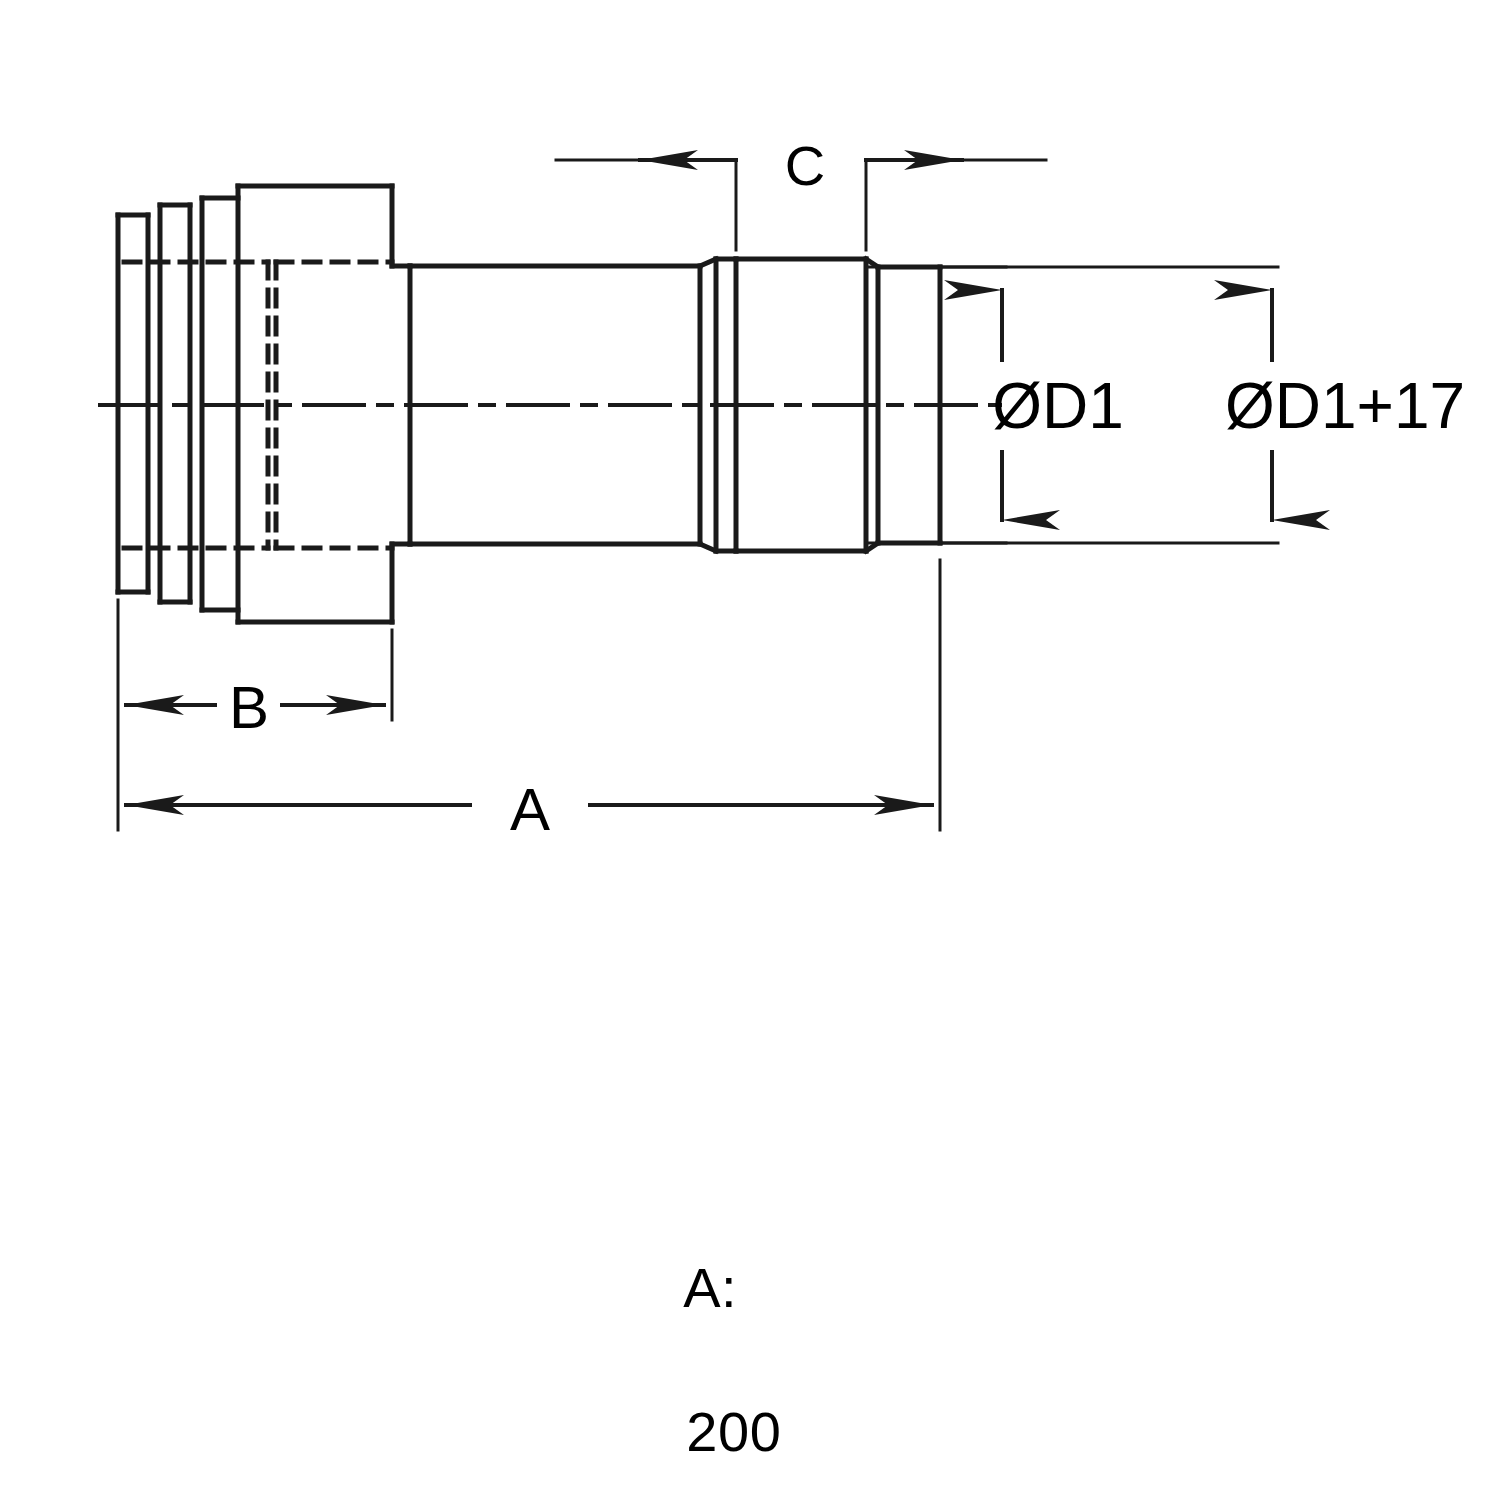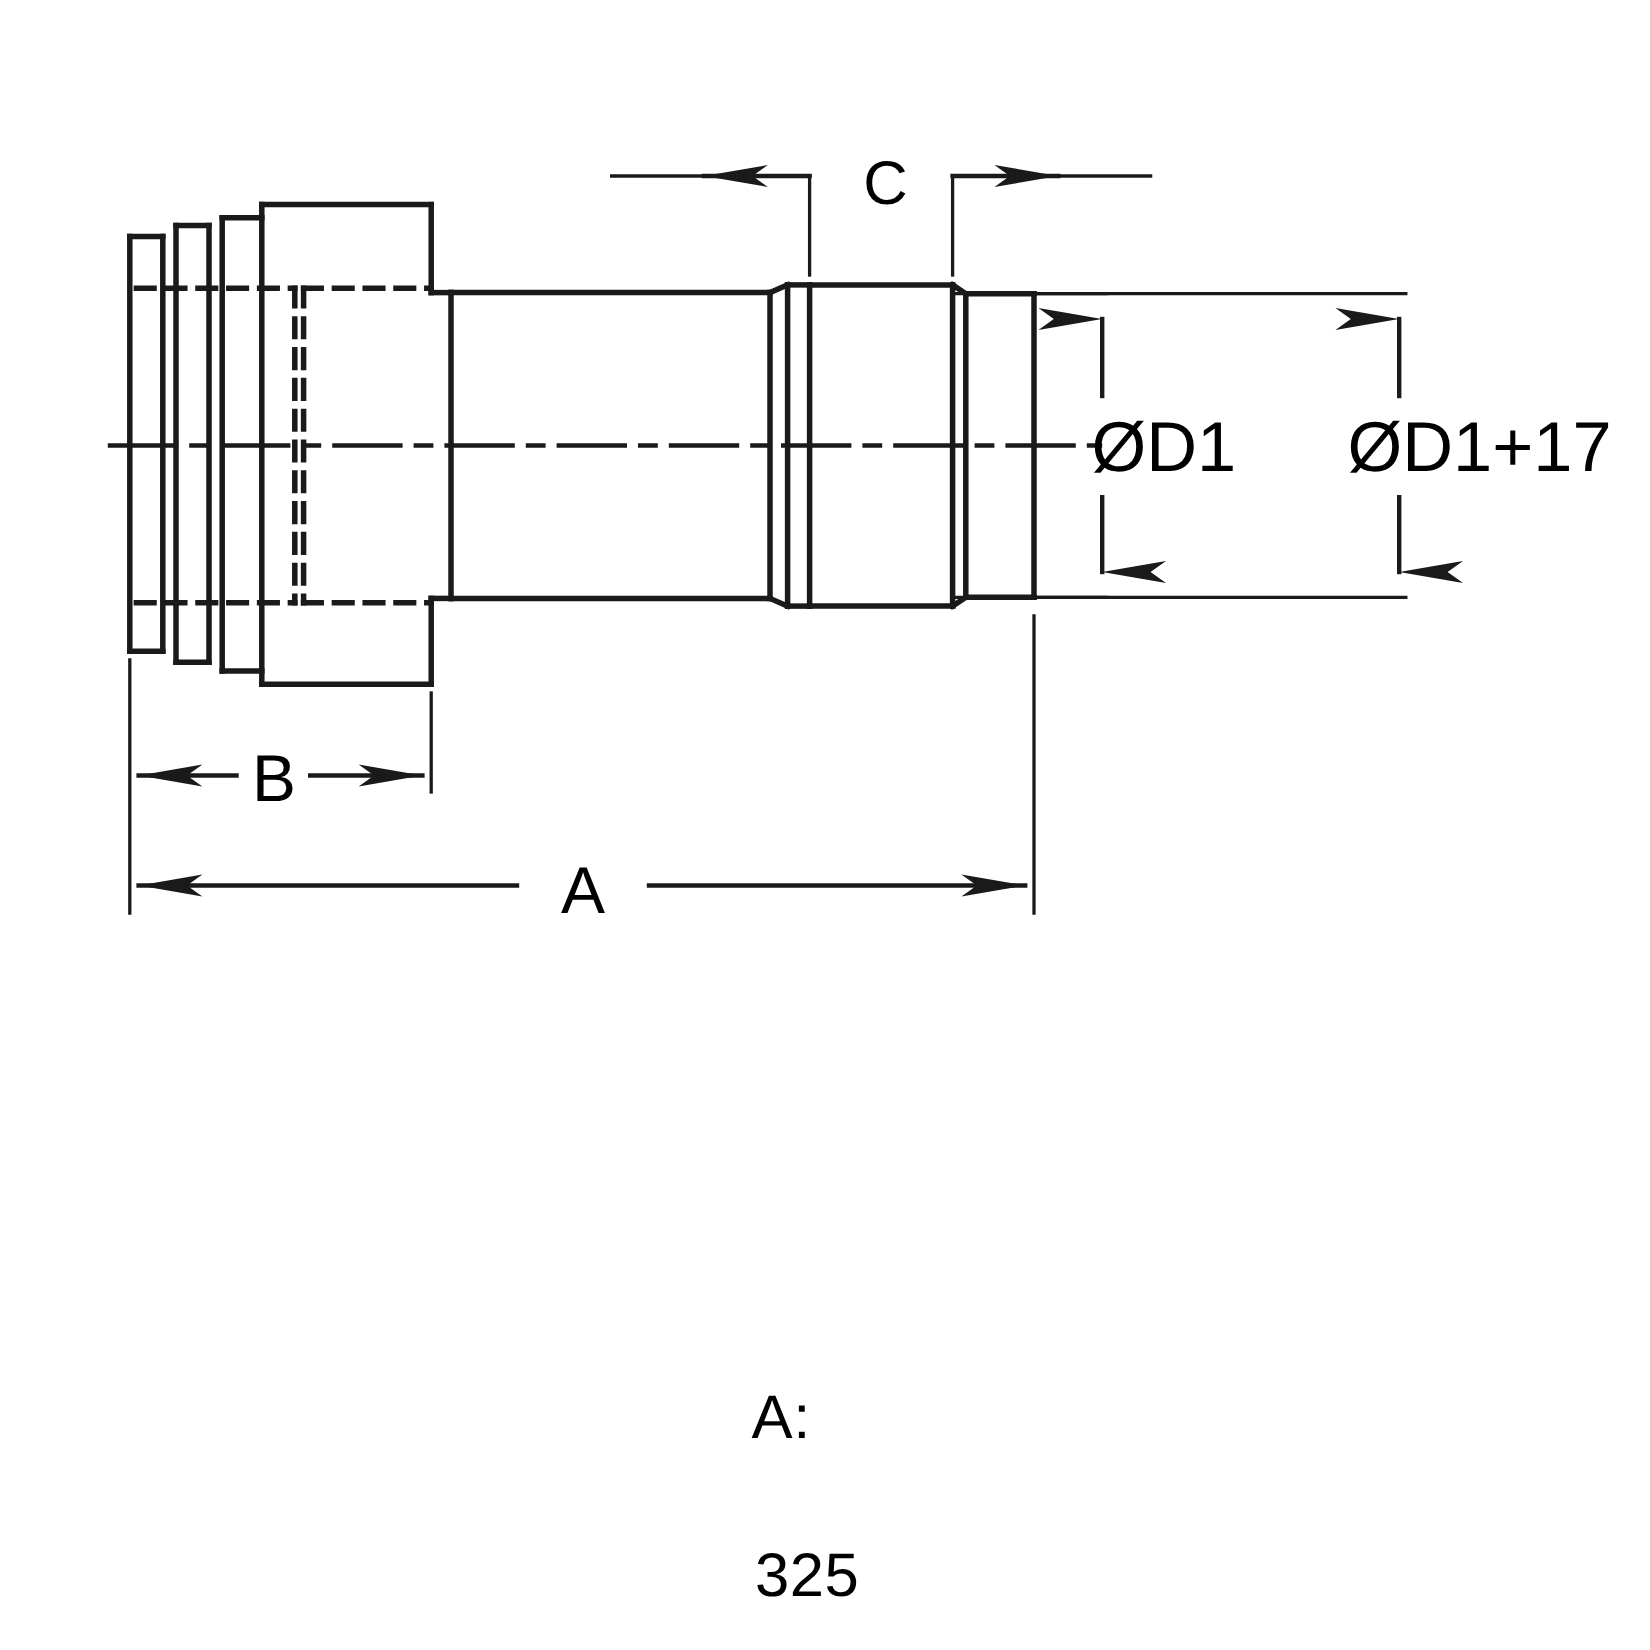--- a/index.html
+++ b/index.html
@@ -173,18 +173,18 @@
       <text x="249" y="728" font-size="60" text-anchor="middle">B</text>
       <text x="530" y="830" font-size="60" text-anchor="middle">A</text>
     </g>
   </svg>
 
   <div class="spec-list">
 
     <div class="spec-line">
       <span>A:</span>
       <span> </span>
-      <span>325</span>
+      <span>200</span>
       <span class="unit">mm</span>
     </div>
 
   </div>
 </div>
 
 </body></html>

